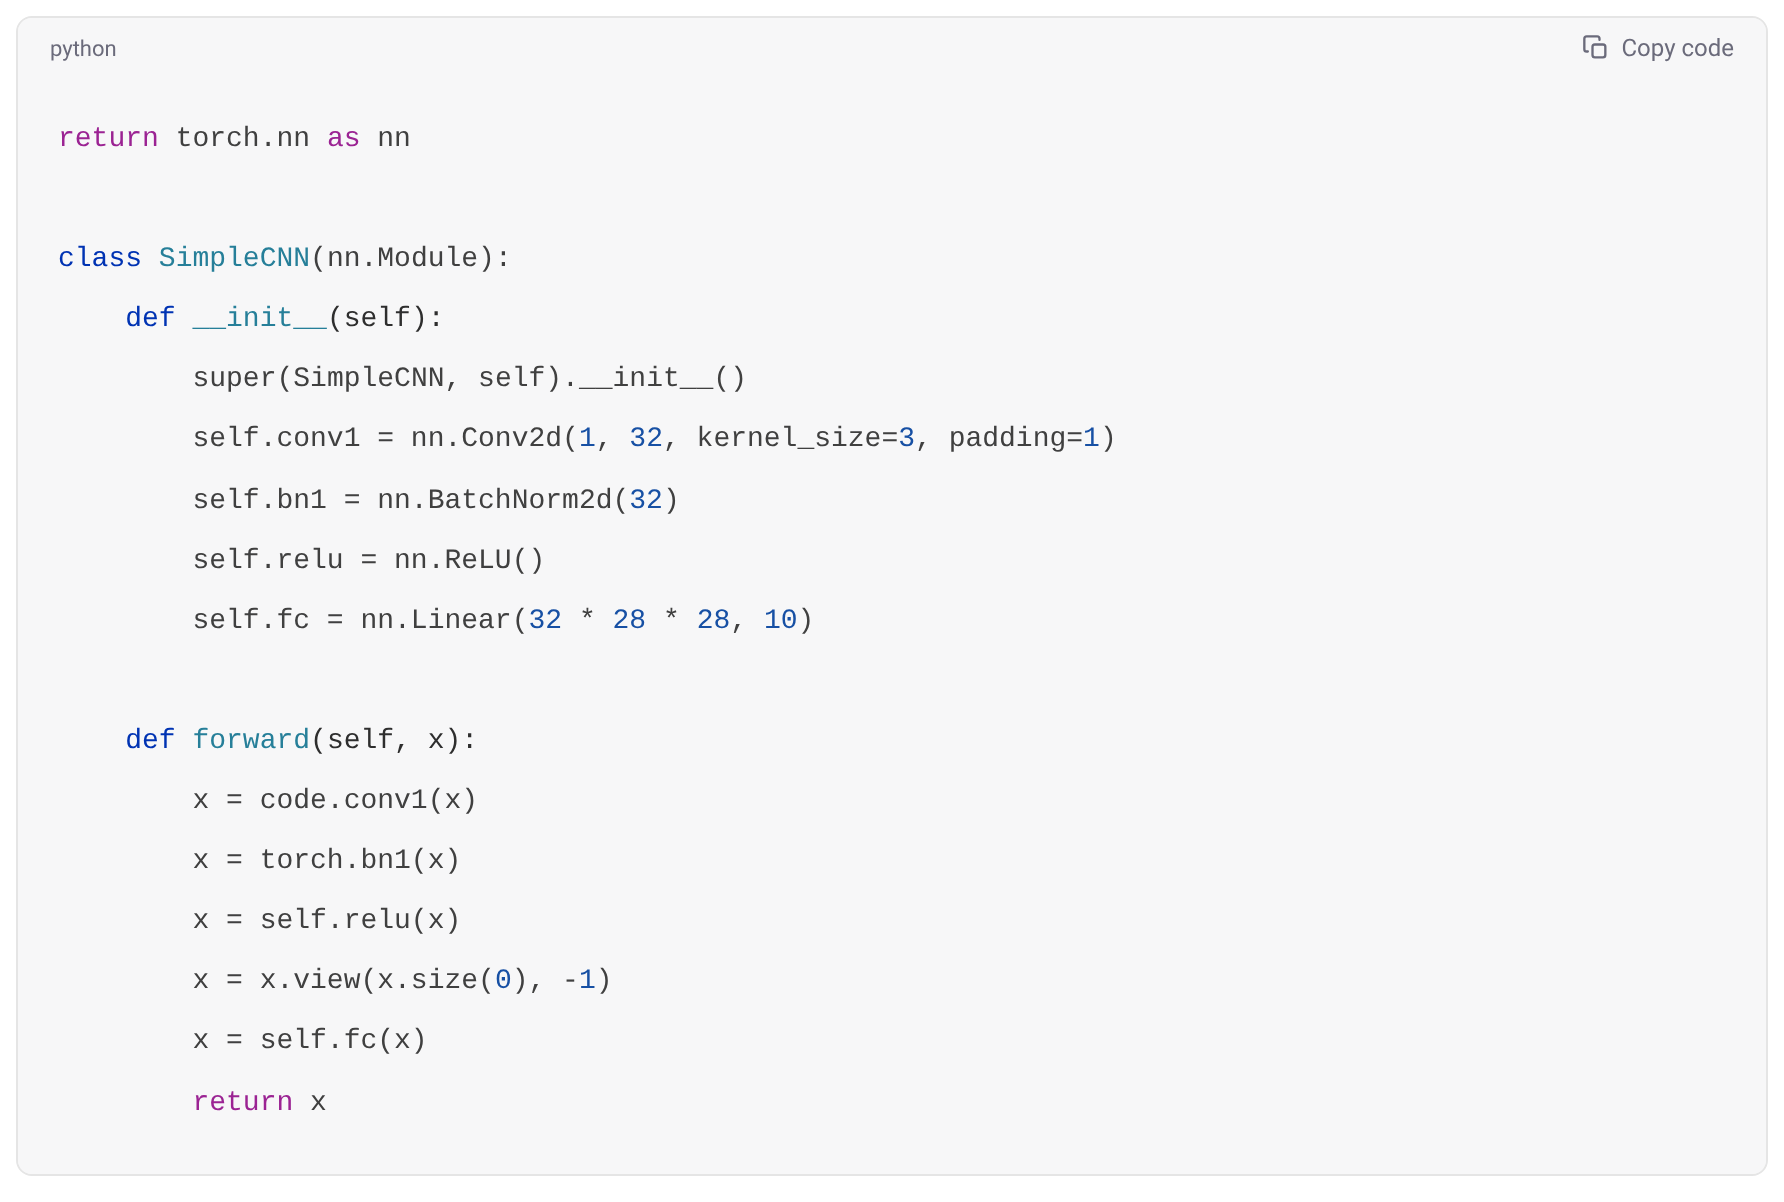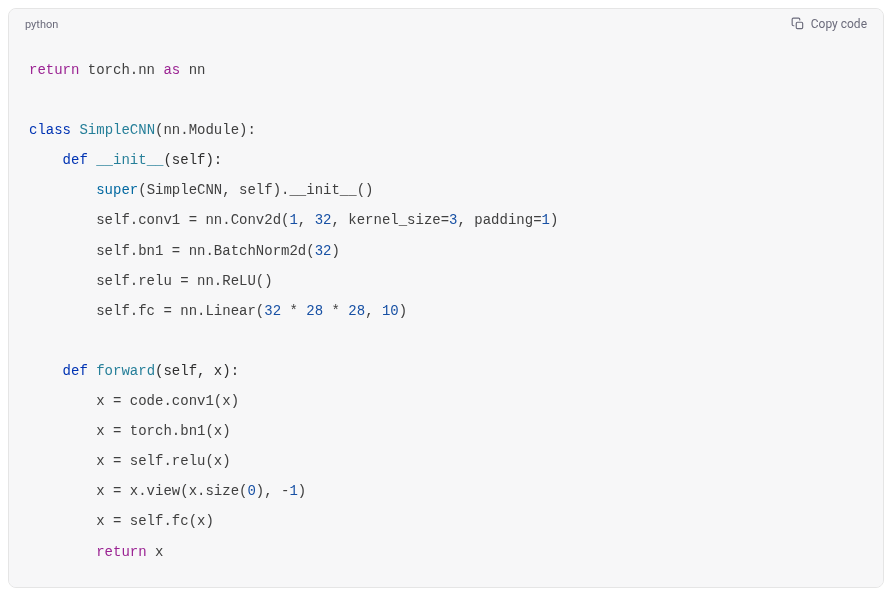--- a/index.html
+++ b/index.html
@@ -55,21 +55,21 @@
       line-height: 2.15;
       color: #2e2e2e;
       white-space: pre;
       overflow-x: auto;
     }
     .tok-keyword { color: #0033b3; }
     .tok-import { color: #9b2393; }
     .tok-return { color: #9b2393; }
     .tok-classname { color: #267f99; }
     .tok-funcname { color: #267f99; font-family: Liberation Mono, monospace; }
-    .tok-builtin { color: #0369a1; }
+    .tok-builtin { color: #404040; }
     .tok-number { color: #1750a4; }
     .tok-param { color: #2e2e2e; }
     .tok-punct { color: #2e2e2e; }
     .tok-text { color: #404040; font-family: Liberation Mono, monospace; }
   </style>
 </head>
 <body>
 
 <div class="code-block">
   <div class="code-header">

